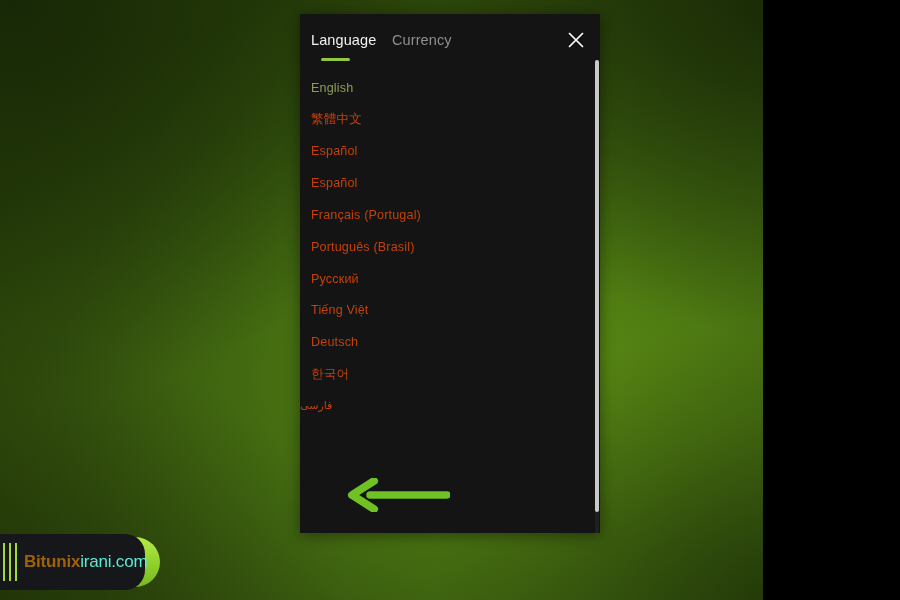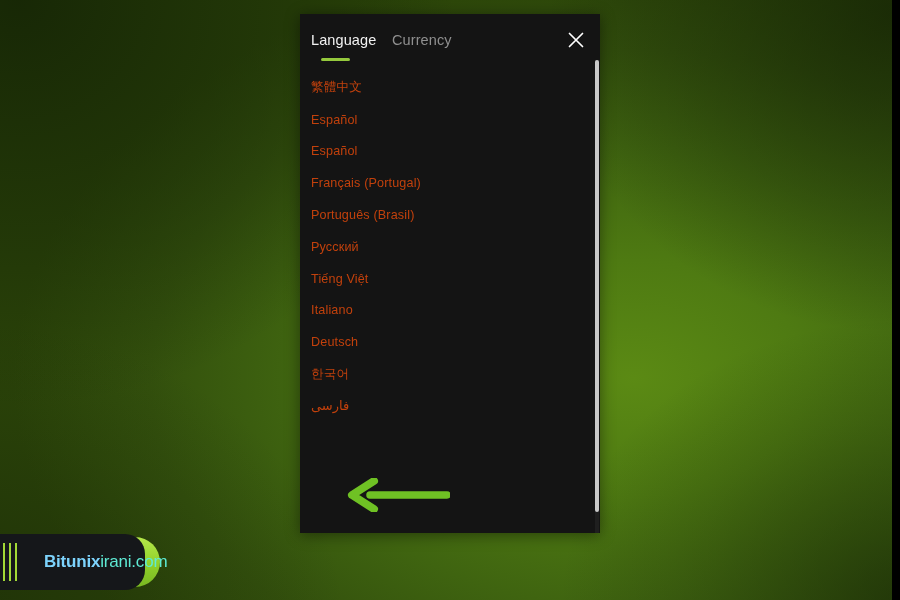--- a/index.html
+++ b/index.html
@@ -2,21 +2,21 @@
 <html><head>
 <meta charset="utf-8">
 <style>
   html, body {
     margin: 0;
     padding: 0;
     background: #000;
   }
   #canvas {
     position: relative;
-    width: 892px;
+    width: 763px;
     height: 600px;
     overflow: hidden;
     font-family: "Liberation Sans", "DejaVu Sans", sans-serif;
     background-color: #46690f;
   }
   
   #bg-base {
     position: absolute;
     inset: 0;
     background:
@@ -129,23 +129,23 @@
     justify-content: flex-start;
     padding-left: 0;
     padding-right: 0;
   }
   .lang-item.rtl > span {
     margin-left: auto;
     margin-right: 8px;
     padding-left: 0;
     padding-right: 0;
     position: absolute;
-    left: 11px;
+    left: 0;
     direction: rtl;
-    font-size: 13px;
+    font-size: 11px;
   }
 
   
   #scrollbar-track {
     position: absolute;
     right: 1px;
     top: 46px;
     width: 4px;
     height: 473px;
     background: rgba(255,255,255,0.05);
@@ -213,23 +213,22 @@
     left: 42px;
     top: 0;
     height: 56px;
     display: flex;
     align-items: center;
     font-size: 17px;
     letter-spacing: -0.2px;
     white-space: nowrap;
   }
   #wm-brand {
-    color: #7dd3fc;
+    color: #a16207;
     font-weight: bold;
-    margin-left: 20px;
   }
   #wm-domain {
     color: #5eead4;
     font-weight: normal;
   }
 </style>
 </head>
 <body>
 
 <div id="canvas">
@@ -247,43 +246,43 @@
       <div class="tab" id="tab-currency">Currency</div>
       <div id="tab-underline"></div>
       <div id="close-button">
         <svg width="24" height="24" viewBox="0 0 24 24" aria-hidden="true">
           <path d="M5.5 5.5 L18.5 18.5 M18.5 5.5 L5.5 18.5" stroke="#ffffff" stroke-width="1.7" stroke-linecap="round" fill="none"></path>
         </svg>
       </div>
     </div>
 
     <div id="language-list">
+        <div class="lang-item selected">
+          <span>English</span>
+        </div>
         <div class="lang-item">
           <span>繁體中文</span>
         </div>
         <div class="lang-item">
           <span>Español</span>
         </div>
         <div class="lang-item">
           <span>Español</span>
         </div>
         <div class="lang-item">
           <span>Français (Portugal)</span>
         </div>
         <div class="lang-item">
           <span>Português (Brasil)</span>
         </div>
         <div class="lang-item">
           <span>Русский</span>
         </div>
         <div class="lang-item">
           <span>Tiếng Việt</span>
-        </div>
-        <div class="lang-item">
-          <span>Italiano</span>
         </div>
         <div class="lang-item">
           <span>Deutsch</span>
         </div>
         <div class="lang-item">
           <span>한국어</span>
         </div>
         <div class="lang-item rtl">
           <span>فارسی</span>
         </div>

